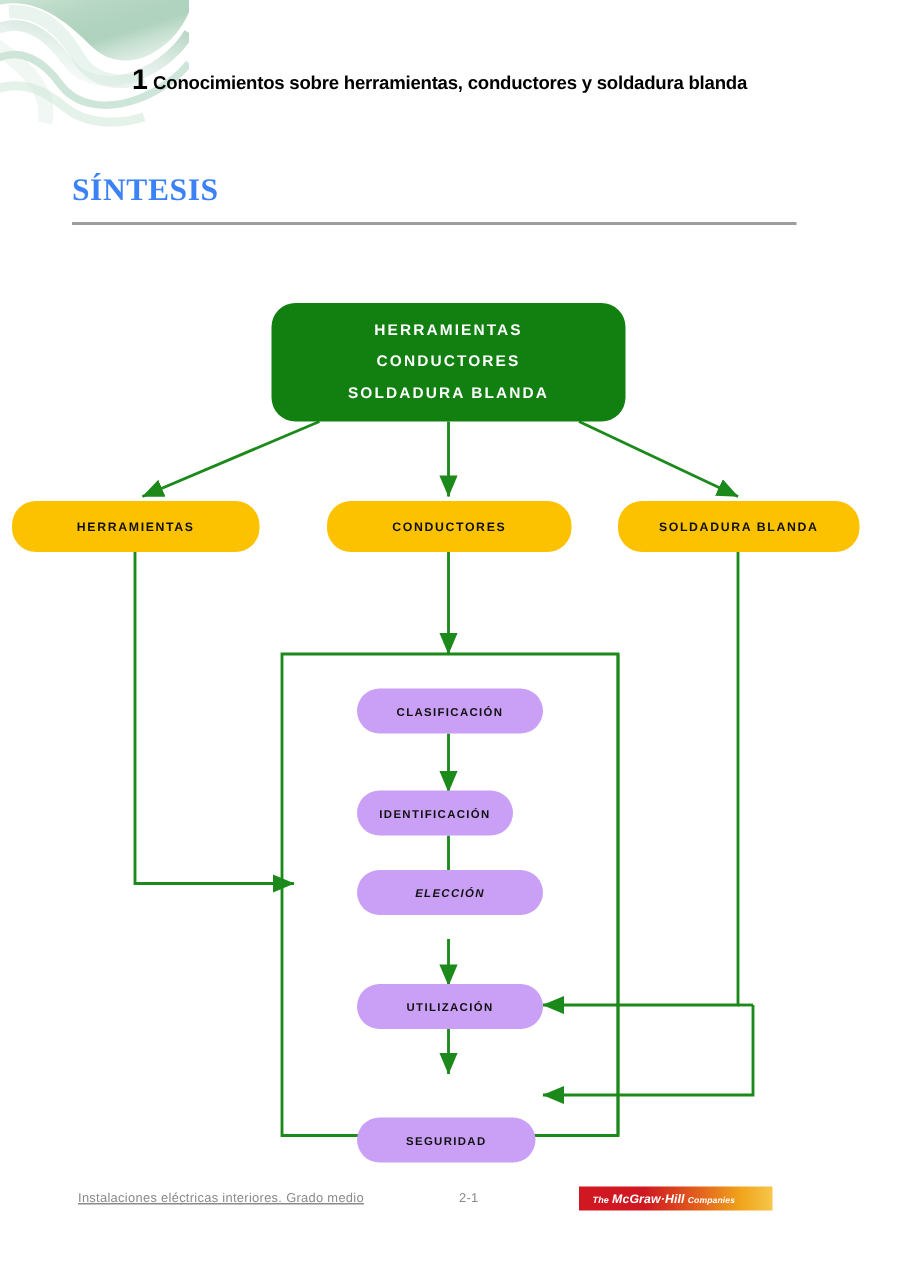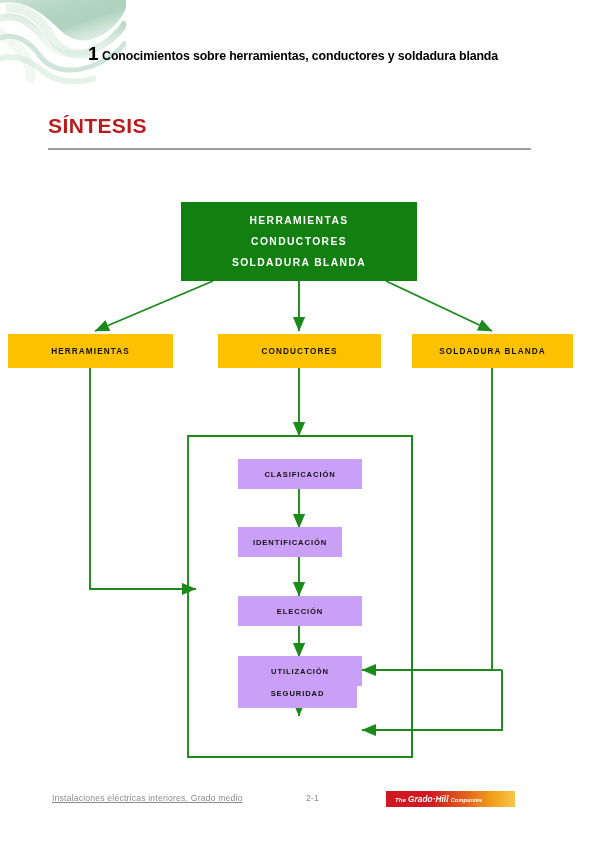--- a/index.html
+++ b/index.html
@@ -11,28 +11,28 @@
   #page{position:absolute;inset:0;width:599px;height:848px;background:#fff;}
 
   
   .smoke-art{position:absolute;left:0;top:0;width:126px;height:86px;overflow:hidden;}
   .chapter-head{position:absolute;left:88px;top:44px;width:470px;height:26px;
       display:flex;align-items:baseline;}
   .chapter-num{font-size:19px;font-weight:700;line-height:1;letter-spacing:-.5px;}
   .chapter-title{font-size:12.4px;font-weight:700;margin-left:4px;letter-spacing:-.15px;white-space:nowrap;}
 
   .section-title{position:absolute;left:48px;top:114px;font-size:21px;font-weight:700;
-      color:#b91c1c;letter-spacing:.4px;}
+      color:#3b82f6;letter-spacing:.4px;font-family:Liberation Serif, serif;}
   .section-rule{position:absolute;left:48px;top:148px;width:483px;height:2px;background:#9c9c9c;}
 
   
   #diagram{position:absolute;left:0;top:0;width:599px;height:848px;pointer-events:none;}
 
   .node{position:absolute;box-sizing:border-box;display:flex;flex-direction:column;
-      align-items:center;justify-content:center;text-align:center;}
+      align-items:center;justify-content:center;text-align:center;border-radius:16px;}
 
   .node-root{background:#118011;color:#ffffff;font-weight:700;font-size:10.3px;
       letter-spacing:1.4px;line-height:21px;}
   .node-root span{display:block;}
 
   .node-cat{background:#fcc200;color:#111;font-weight:700;font-size:8.2px;letter-spacing:1.1px;}
   .node-step{background:#c9a0f5;color:#111;font-weight:700;font-size:7.6px;letter-spacing:.9px;}
 
   .footer-text{position:absolute;left:52px;top:793px;font-size:8.6px;color:#8a8a8a;
       letter-spacing:.2px;white-space:nowrap;text-decoration:underline;}
@@ -132,34 +132,34 @@
   <div class="node node-cat" style="left:412px;top:334px;width:161px;height:34px;">
     <span>SOLDADURA BLANDA</span>
   </div>
 
   <div class="node node-step" style="left:238px;top:459px;width:124px;height:30px;justify-content:center;">
     <span>CLASIFICACIÓN</span>
   </div>
   <div class="node node-step" style="left:238px;top:527px;width:104px;height:30px;">
     <span>IDENTIFICACIÓN</span>
   </div>
-  <div class="node node-step" style="left:238px;top:596px;width:124px;height:30px;">
+  <div class="node node-step" style="left:238px;top:580px;width:124px;height:30px;font-style:italic;">
     <span>ELECCIÓN</span>
   </div>
   <div class="node node-step" style="left:238px;top:656px;width:124px;height:30px;text-align:right;">
     <span>UTILIZACIÓN</span>
   </div>
-  <div class="node node-step" style="left:238px;top:678px;width:119px;height:30px;">
+  <div class="node node-step" style="left:238px;top:745px;width:119px;height:30px;">
     <span>SEGURIDAD</span>
   </div>
 
   <div class="footer-text">Instalaciones eléctricas interiores. Grado medio</div>
   <div class="footer-page">2-1</div>
 
   <div class="mh-logo">
     <div class="mh-logo-text">
       <span class="mh-the">The</span>
-      <span class="mh-main">Grado·Hill</span>
+      <span class="mh-main">McGraw·Hill</span>
       <span class="mh-comp">Companies</span>
     </div>
   </div>
 
 </div>
 
 </body></html>

